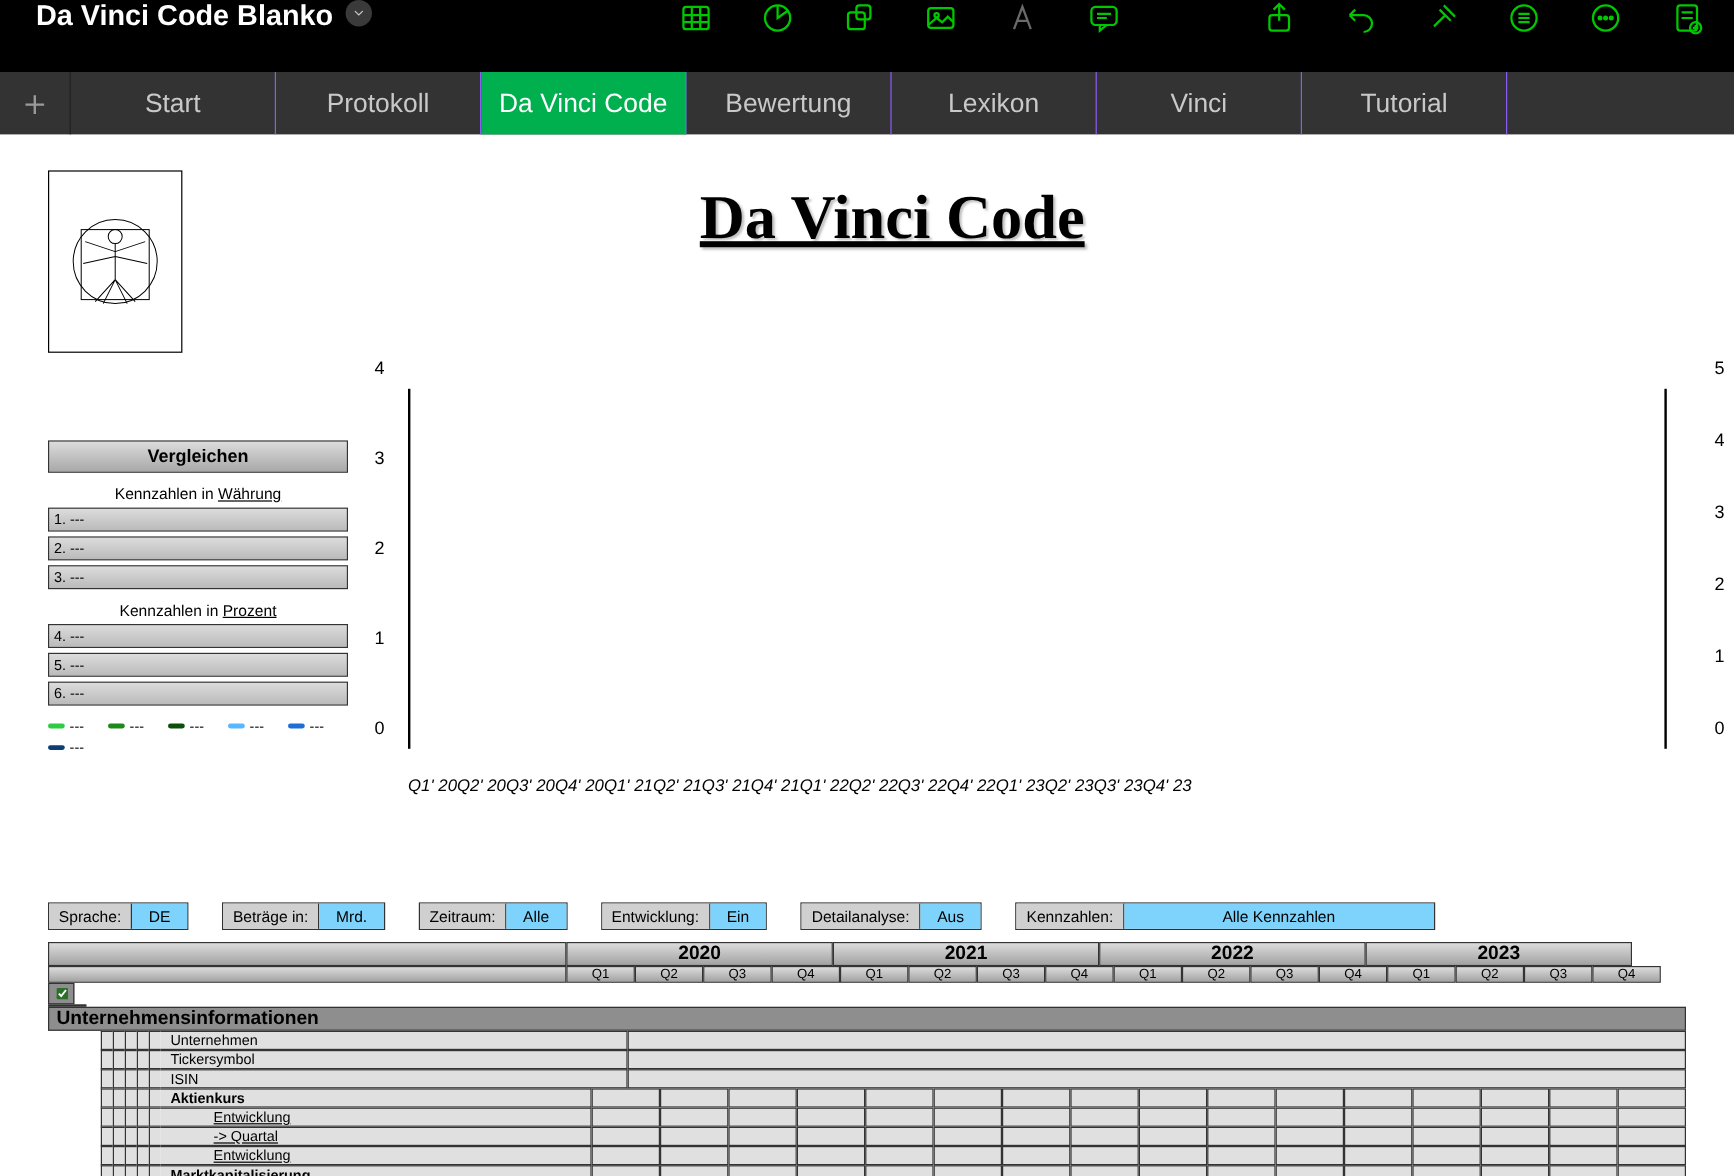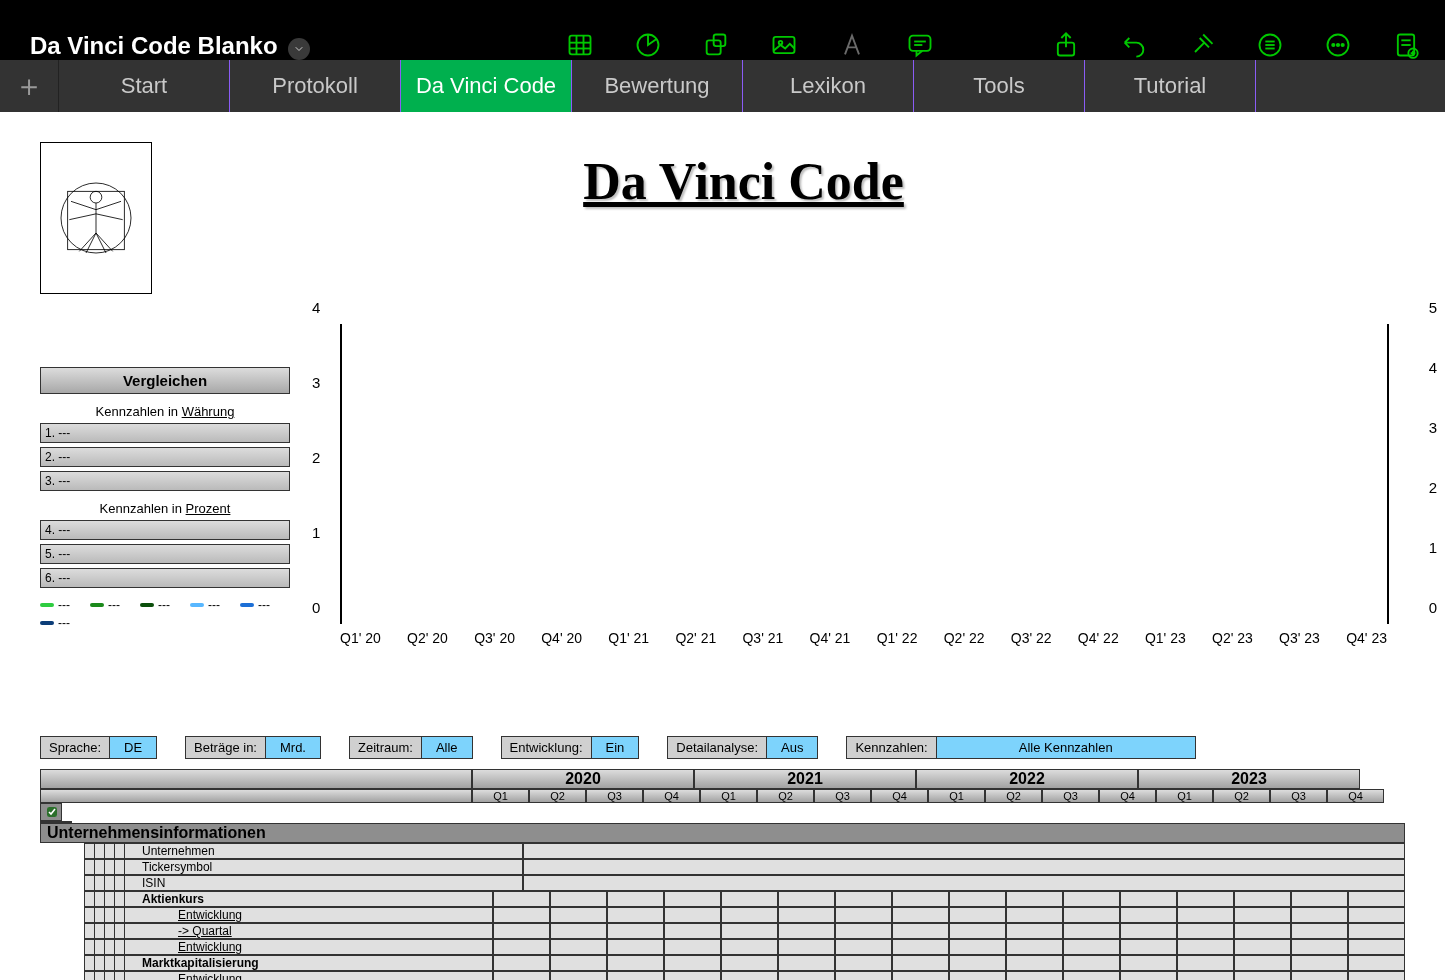--- a/index.html
+++ b/index.html
@@ -1,17 +1,17 @@
 <!DOCTYPE html>
 <html><head>
 <meta charset="utf-8">
 <style>
 html,body{margin:0;padding:0;font-family:"Helvetica Neue",Helvetica,Arial,sans-serif;background:#fff;color:#000;}
 
-.topbar{background:#000;height:60px;display:flex;align-items:flex-end;color:#fff;padding:0 12px;}
+.topbar{background:#000;height:60px;display:flex;align-items:flex-start;color:#fff;padding:0 12px;}
 .tb-back{color:#00c800;font-size:30px;font-weight:700;margin-right:18px;cursor:pointer;}
 .tb-title{font-size:24px;font-weight:600;}
 .tb-drop{display:inline-flex;align-items:center;justify-content:center;width:22px;height:22px;border-radius:50%;background:#3a3a3a;margin-left:10px;}
 .tb-drop svg{width:12px;height:12px;stroke:#ccc;}
 .tb-spacer{flex:1;}
 .tb-icons{display:flex;align-items:center;gap:38px;padding-right:12px;}
 .tb-ico{width:30px;height:30px;display:flex;align-items:center;justify-content:center;cursor:pointer;}
 .tb-ico svg{width:28px;height:28px;stroke:#00c800;fill:none;stroke-width:1.6;}
 
 .tabsbar{background:#333;height:52px;display:flex;align-items:stretch;}
@@ -33,21 +33,21 @@
 .side-row{background:linear-gradient(#dcdcdc,#bababa);border:1px solid #333;font-size:12px;padding:2px 4px;margin-bottom:4px;}
 .legend{display:flex;flex-wrap:wrap;font-size:12px;margin-top:10px;}
 .leg-item{display:flex;align-items:center;width:50px;margin-bottom:4px;}
 .leg-swatch{width:14px;height:4px;margin-right:4px;border-radius:2px;}
 
 .chartwrap{flex:1;margin-left:50px;}
 .chart{position:relative;height:300px;border-left:2px solid #000;width:100%;}
 .chart-inner{position:absolute;left:0;right:18px;top:0;bottom:0;border-right:2px solid #000;}
 .ytick-l{position:absolute;left:-30px;transform:translateY(-50%);font-size:15px;}
 .ytick-r{position:absolute;right:-30px;transform:translateY(-50%);font-size:15px;}
-.xticks{display:flex;justify-content:space-between;margin-top:6px;font-size:14px;padding-right:18px;}
+.xticks{display:flex;justify-content:flex-start;margin-top:22px;font-size:14px;padding-right:18px;font-style:italic;}
 
 .filters{display:flex;gap:28px;margin-top:90px;flex-wrap:wrap;}
 .fcell{display:flex;border:1px solid #333;font-size:13px;}
 .fcell .fl{background:#d0d0d0;padding:3px 8px;border-right:1px solid #333;}
 .fcell .fv{background:#7dd3fc;padding:3px 14px;text-align:center;}
 .fcell.wide .fv{min-width:230px;}
 .year-head{display:flex;}
 .yh-left{width:430px;flex:none;background:linear-gradient(#dcdcdc,#a2a2a2);border:1px solid #333;}
 .yh-year{flex:0 0 220px;background:linear-gradient(#dcdcdc,#a2a2a2);border:1px solid #333;text-align:center;font-weight:700;}
 .q-head{display:flex;}
@@ -174,21 +174,21 @@
 </div>
 
 <div class="tabsbar">
   <div class="tabs-plus">＋</div>
   <div id="tabs-host" style="display: flex;">
       <div class="tab">Start</div>
       <div class="tab">Protokoll</div>
       <div class="tab active">Da Vinci Code</div>
       <div class="tab">Bewertung</div>
       <div class="tab">Lexikon</div>
-      <div class="tab">Tools</div>
+      <div class="tab">Vinci</div>
       <div class="tab">Tutorial</div>
     </div>
 </div>
 
 <div class="content">
   <div class="row1">
     <div class="logo-box">
       <svg viewBox="0 0 100 120">
           <circle cx="50" cy="60" r="42" fill="none" stroke="#000" stroke-width="1"></circle>
           <rect x="16" y="28" width="68" height="70" fill="none" stroke="#000" stroke-width="1"></rect>

